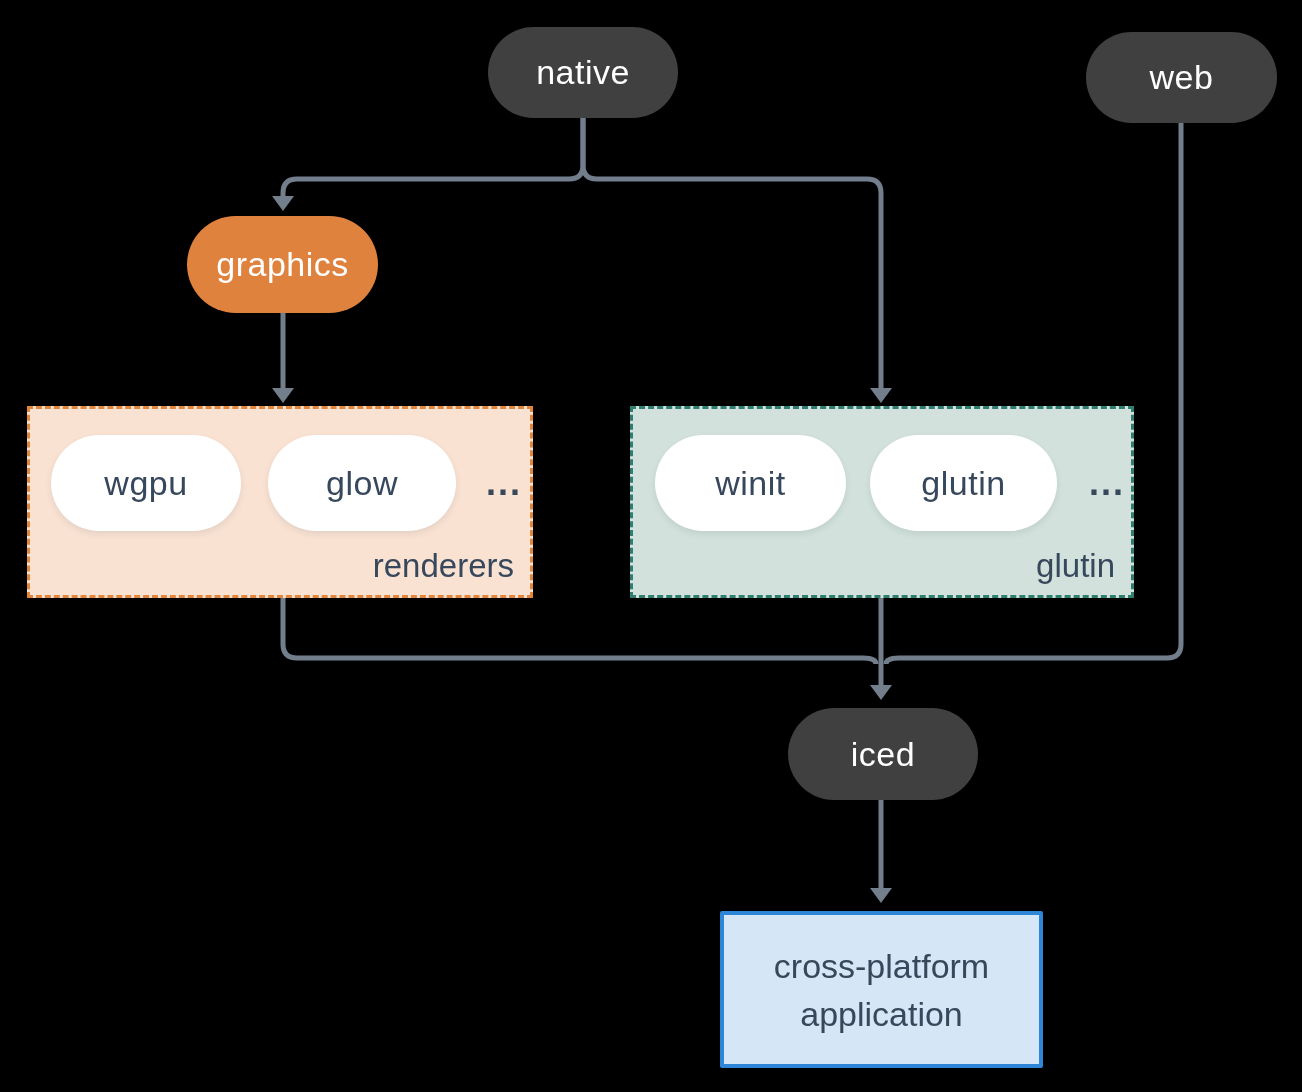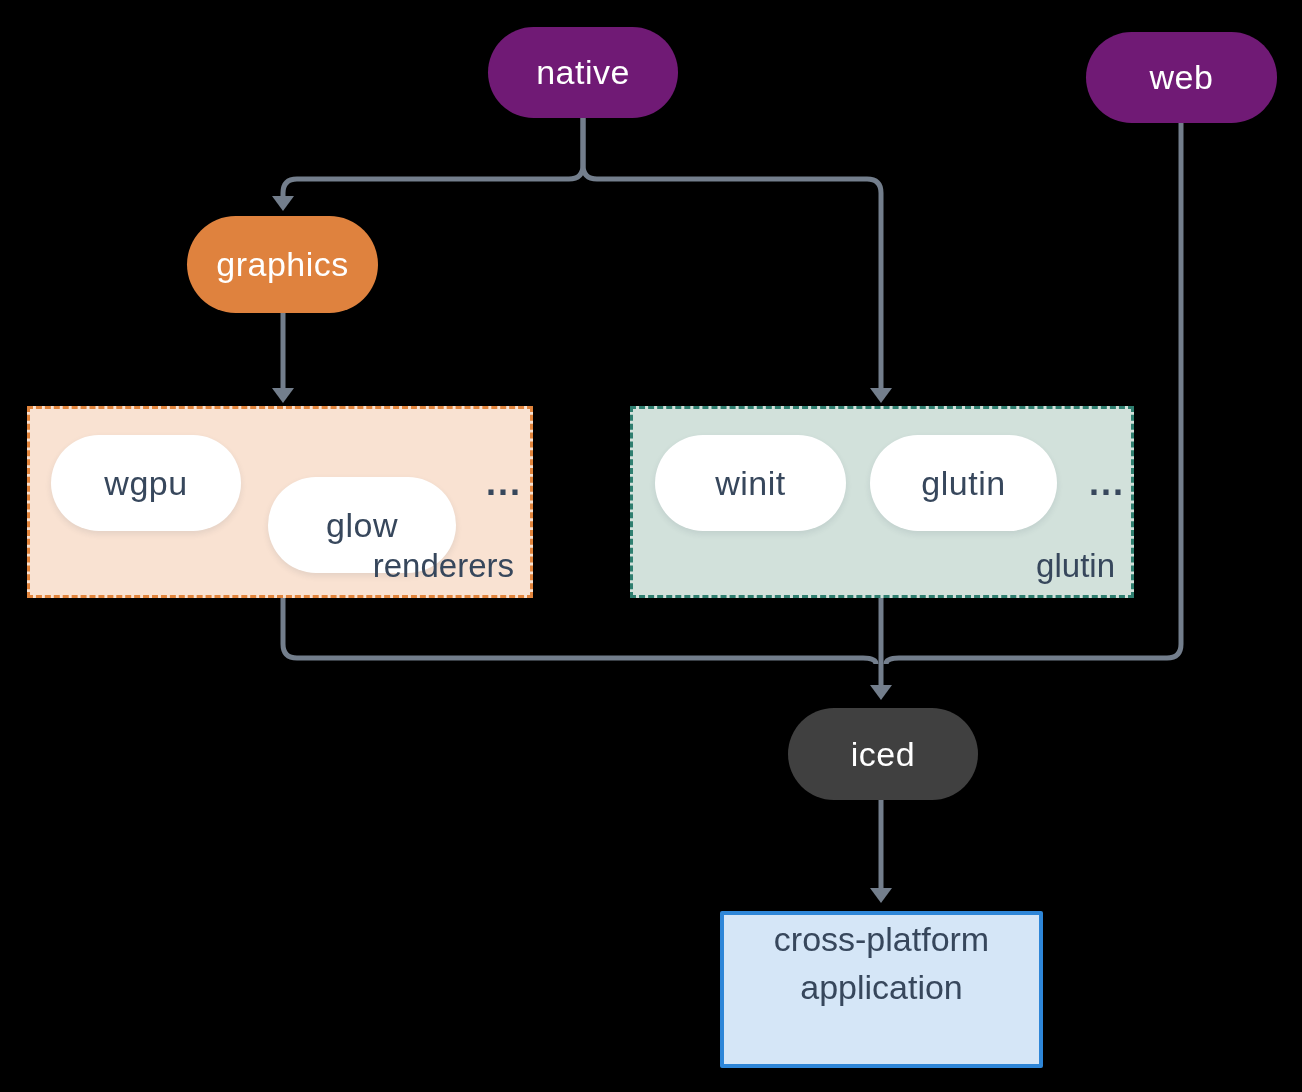--- a/index.html
+++ b/index.html
@@ -11,21 +11,21 @@
     overflow:hidden;
   }
   .pill{
     position:absolute;
     display:flex;align-items:center;justify-content:center;
     border-radius:60px;
     font-size:34px;
     color:#fff;
     letter-spacing:.5px;
   }
-  .pill.purple{background:#701a75;align-items:center;}
+  .pill.purple{background:#404040;align-items:center;}
   .pill.orange{background:#df823e;}
   .pill.blue{background:#404040;}
   .pill.white{
     background:#ffffff;color:#37475c;
     box-shadow:0 3px 6px rgba(40,60,80,.10);
   }
   .groupbox{
     position:absolute;
     box-sizing:border-box;
   }
@@ -48,21 +48,21 @@
     display:flex;align-items:center;justify-content:center;
     font-size:36px;font-weight:bold;color:#37475c;letter-spacing:2px;
   }
   .inner-pill{position:absolute;top:26px;height:96px;}
   .appbox{
     position:absolute;left:720px;top:911px;width:323px;height:157px;
     box-sizing:border-box;
     background:#d5e6f7;
     border:4px solid #2e86d8;
     border-radius:2px;
-    display:flex;justify-content:center;
+    display:flex;align-items:center;justify-content:center;
     text-align:center;
     font-size:34px;line-height:48px;color:#37475c;
     padding:0 24px;
   }
   svg.wires{position:absolute;left:0;top:0;pointer-events:none;}
   svg.wires path{stroke:#737e8c;stroke-width:5;fill:none;}
   svg.wires polygon{fill:#737e8c;stroke:none;}
 </style>
 </head>
 <body>
@@ -100,21 +100,21 @@
   </div>
 
   <div class="pill orange" style="left:187px;top:216px;width:191px;height:97px;align-items:center;">
     <span>graphics</span>
   </div>
 
   <div class="groupbox renderers">
     <div class="pill white inner-pill" style="left:21px;width:190px;text-align:right;">
       <span>wgpu</span>
     </div>
-    <div class="pill white inner-pill" style="left:238px;width:188px;margin-top:42px;">
+    <div class="pill white inner-pill" style="left:238px;width:188px;">
       <span>glow</span>
     </div>
     <div class="dots">...</div>
     <div class="group-label">renderers</div>
   </div>
 
   <div class="groupbox shells">
     <div class="pill white inner-pill" style="left:22px;width:191px;">
       <span>winit</span>
     </div>

